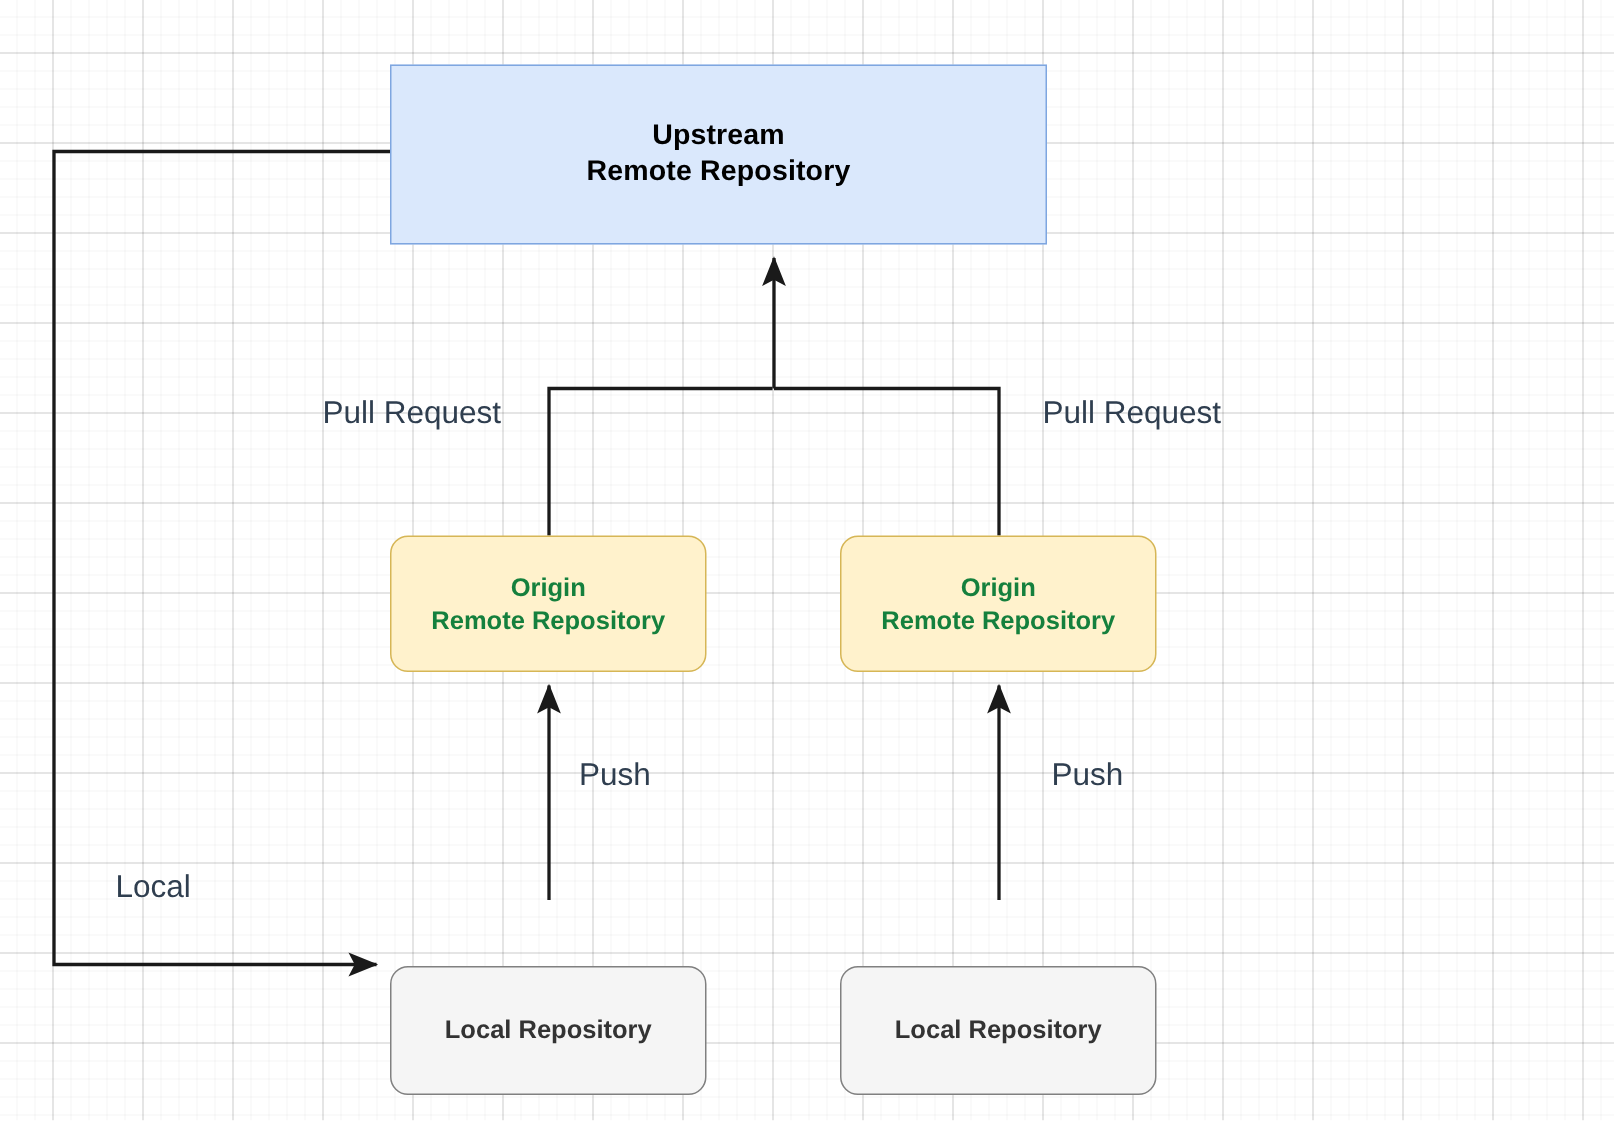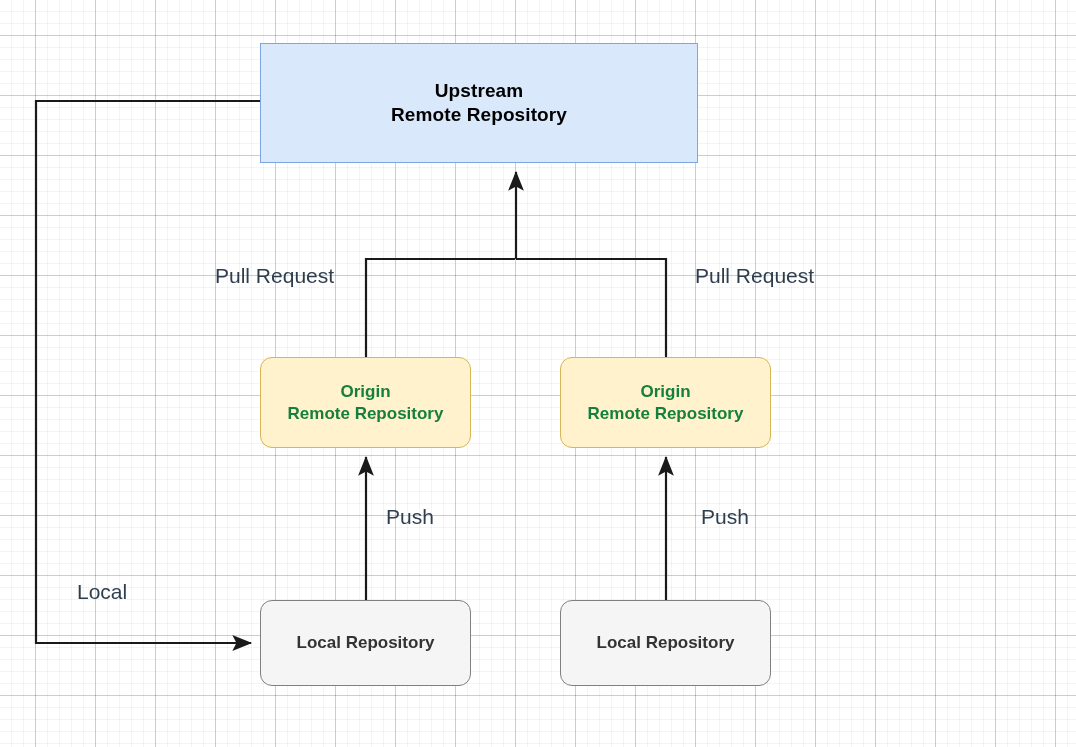--- a/index.html
+++ b/index.html
@@ -63,20 +63,21 @@
     border-radius: 12px;
     color: #15803d;
     font-size: 17px;
   }
   .node-local {
     background: #f5f5f5;
     border: 1px solid #808080;
     border-radius: 12px;
     color: #333333;
     font-size: 17px;
+    margin-top: 44px;
   }
   .edge-label {
     position: absolute;
     color: #2f3e4f;
     font-size: 21px;
     font-weight: normal;
     white-space: nowrap;
   }
 </style>
 </head>

